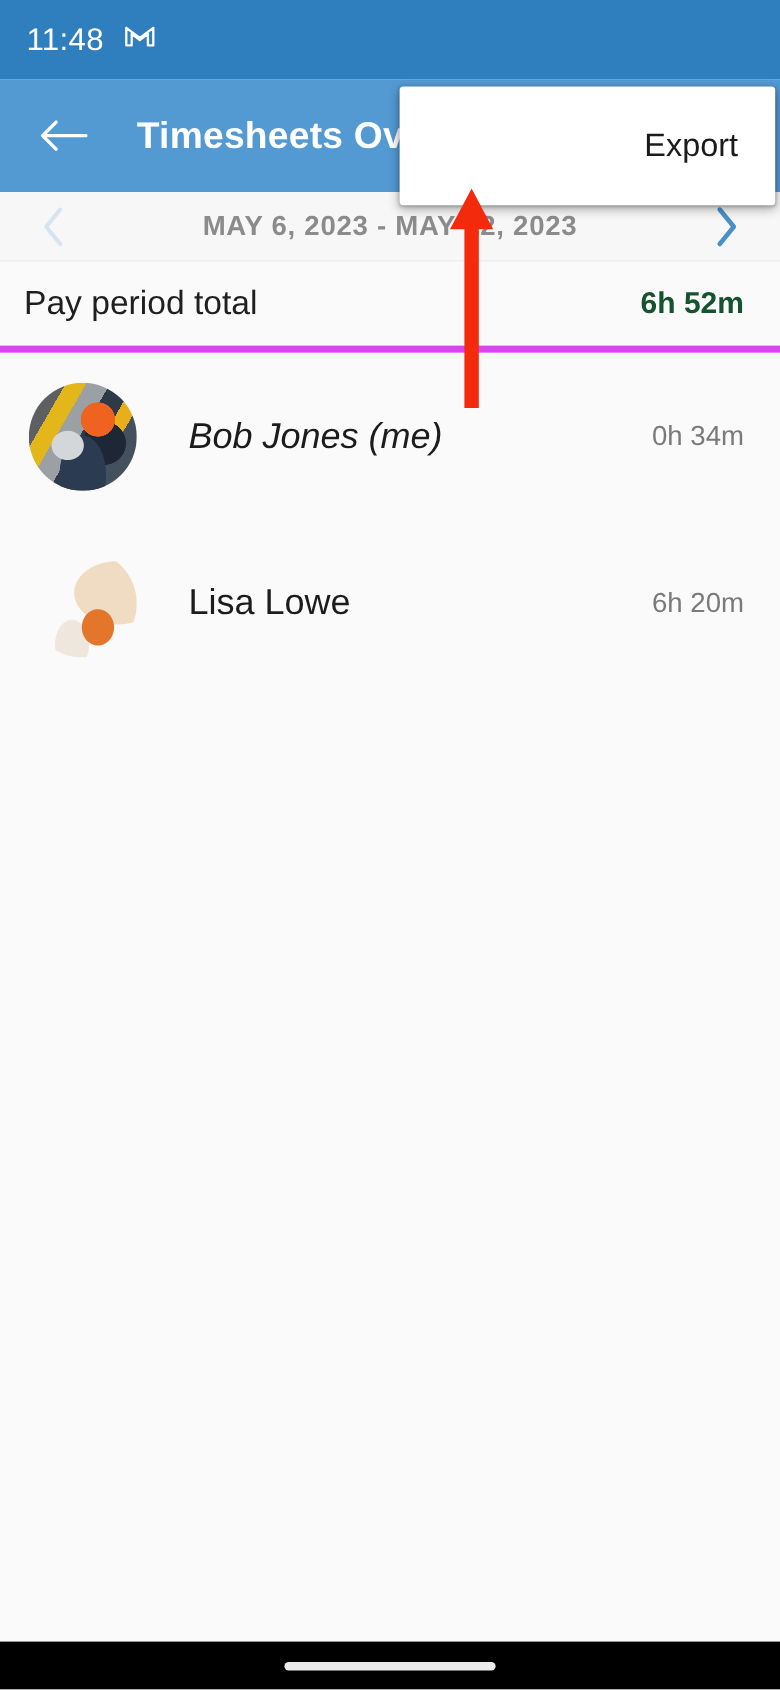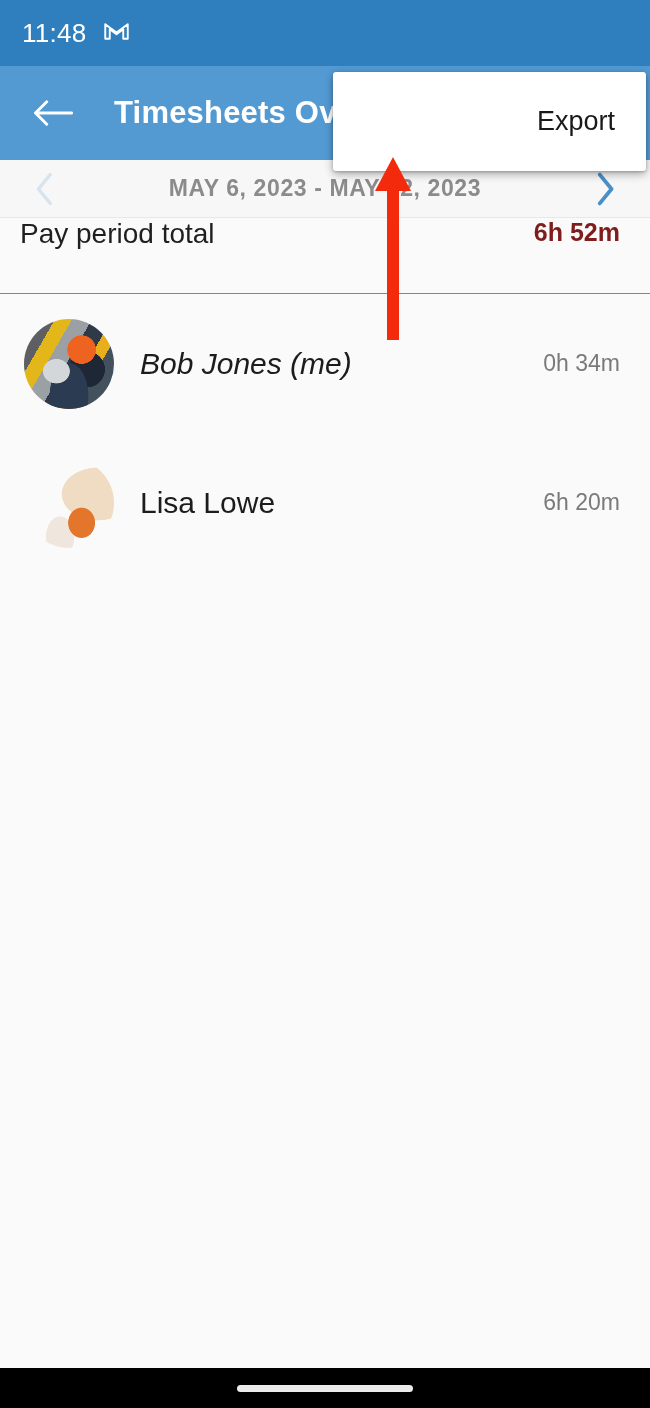--- a/index.html
+++ b/index.html
@@ -61,38 +61,38 @@
   .chev { width:34px; height:34px; display:flex; align-items:center; justify-content:center; }
   .daterange-label {
     flex:1; text-align:center; font-size:23px; font-weight:bold;
     color:#8b8b8b; letter-spacing:0.6px;
   }
 
   
   .total-row {
     position:absolute; top:218px; left:0; width:650px; height:76px;
     background:#fafafa;
-    display:flex; align-items:flex-start; justify-content:space-between;
+    display:flex; align-items:center; justify-content:space-between;
     padding:0 20px 0 20px;
-    border-bottom:1px solid #d946ef;
+    border-bottom:6px solid #d946ef;
   }
   .total-label { font-size:28px; color:#1f1f1f; }
-  .total-value { font-size:25px; font-weight:bold; color:#7f1d1d; padding-right:10px; }
+  .total-value { font-size:25px; font-weight:bold; color:#14532d; padding-right:10px; }
 
   
   .list { position:absolute; top:294px; left:0; width:650px; }
   .list-item {
     height:139px; display:flex; align-items:center; padding:0 20px 0 24px;
     background:#fafafa;
   }
   .avatar {
     width:90px; height:90px; border-radius:50%;
     flex:0 0 90px; overflow:hidden; position:relative;
   }
-  .item-name { flex:1; margin-left:26px; font-size:30px; color:#1c1c1c; }
+  .item-name { flex:1; margin-left:43px; font-size:30px; color:#1c1c1c; }
   .item-name.italic { font-style:italic; }
   .item-value { font-size:23px; color:#7a7a7a; padding-right:10px; }
 
   
   .av-bob { background:
       radial-gradient(circle at 64% 34%, #ef6321 0 17%, transparent 17.5%),
       radial-gradient(circle at 70% 56%, #1d2735 0 22%, transparent 22.5%),
       linear-gradient(120deg, #5d5f63 0 22%, #e3b71a 22% 34%, #9ba0a5 34% 48%, #2f3a49 48% 62%, #e9ae1c 62% 72%, #43515f 72% 100%);
   }
   .av-bob::after { content:""; position:absolute; inset:0;

